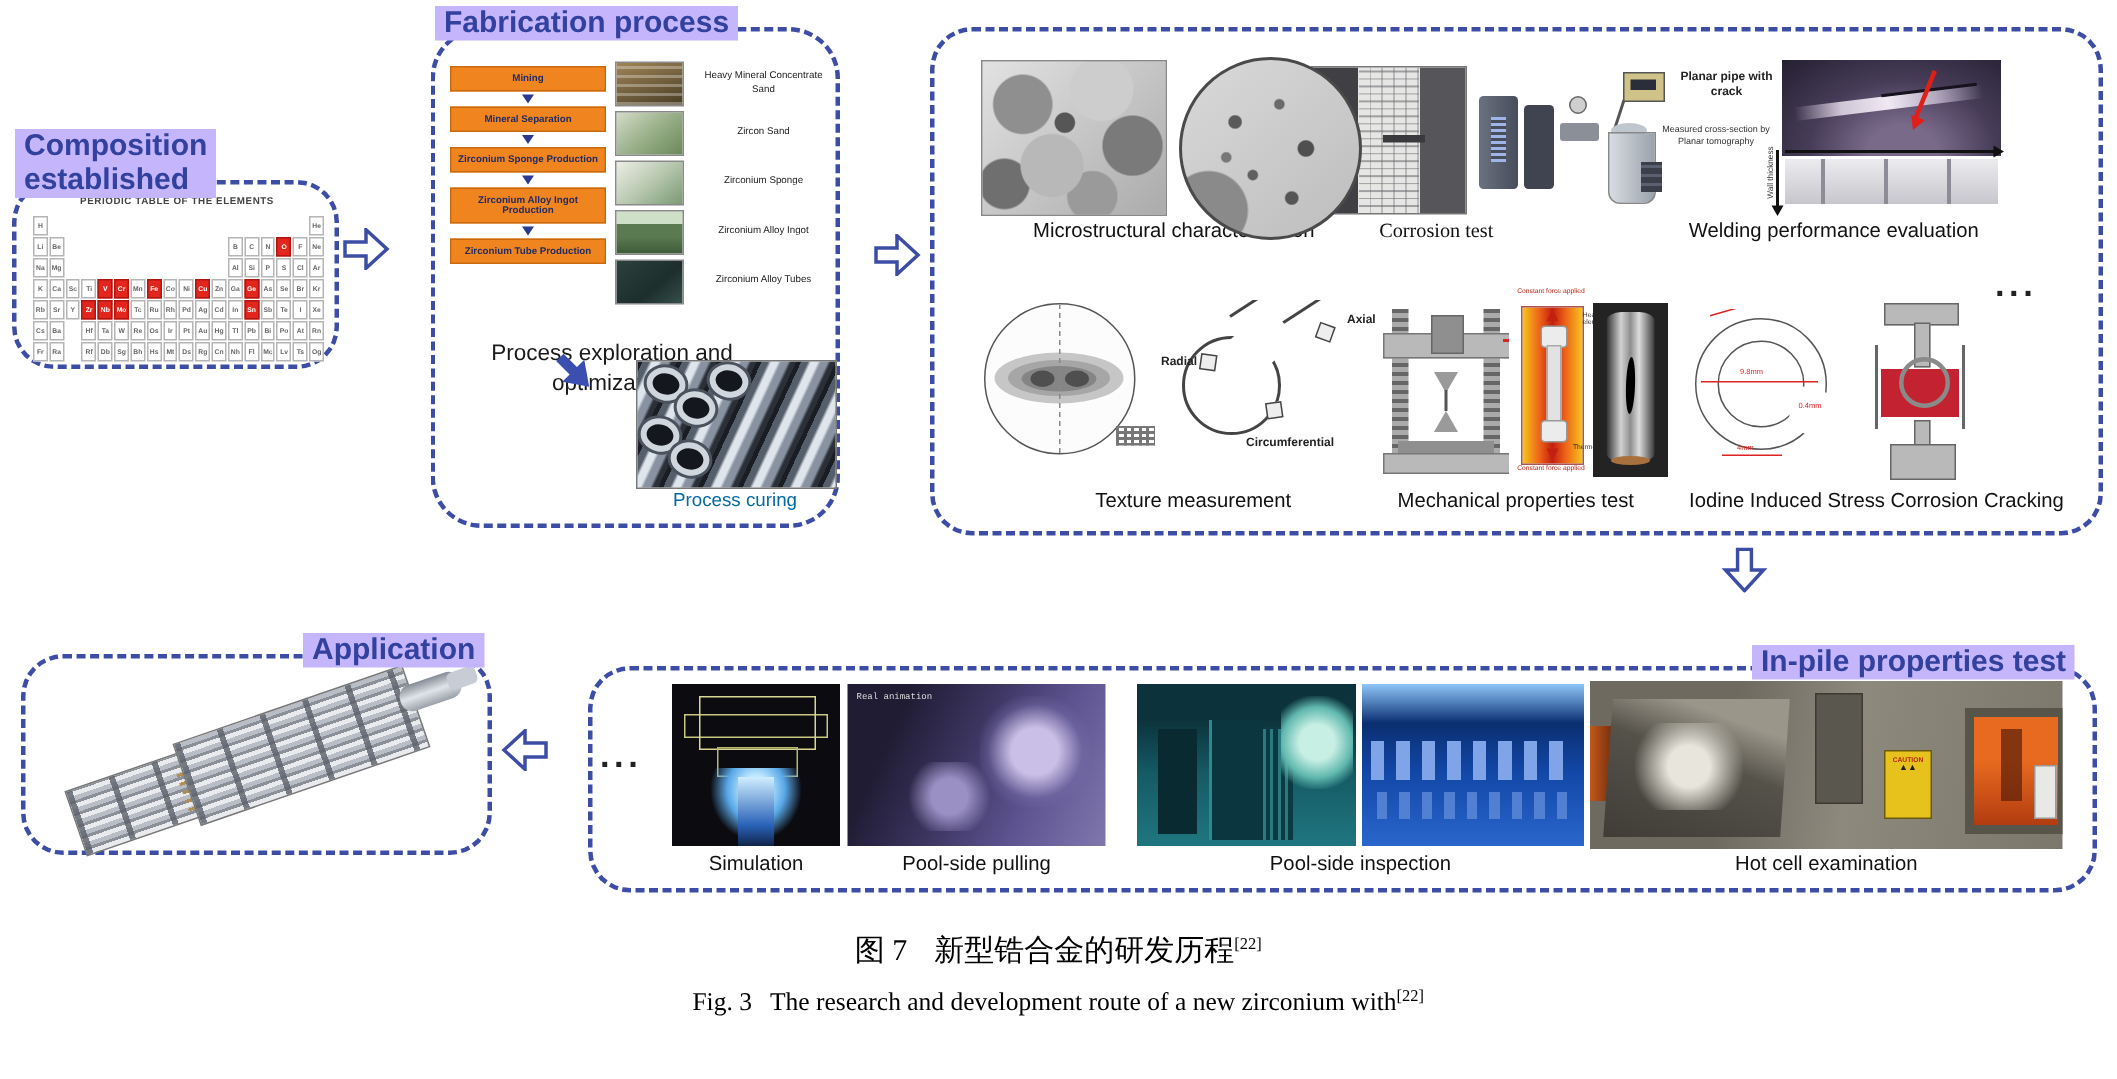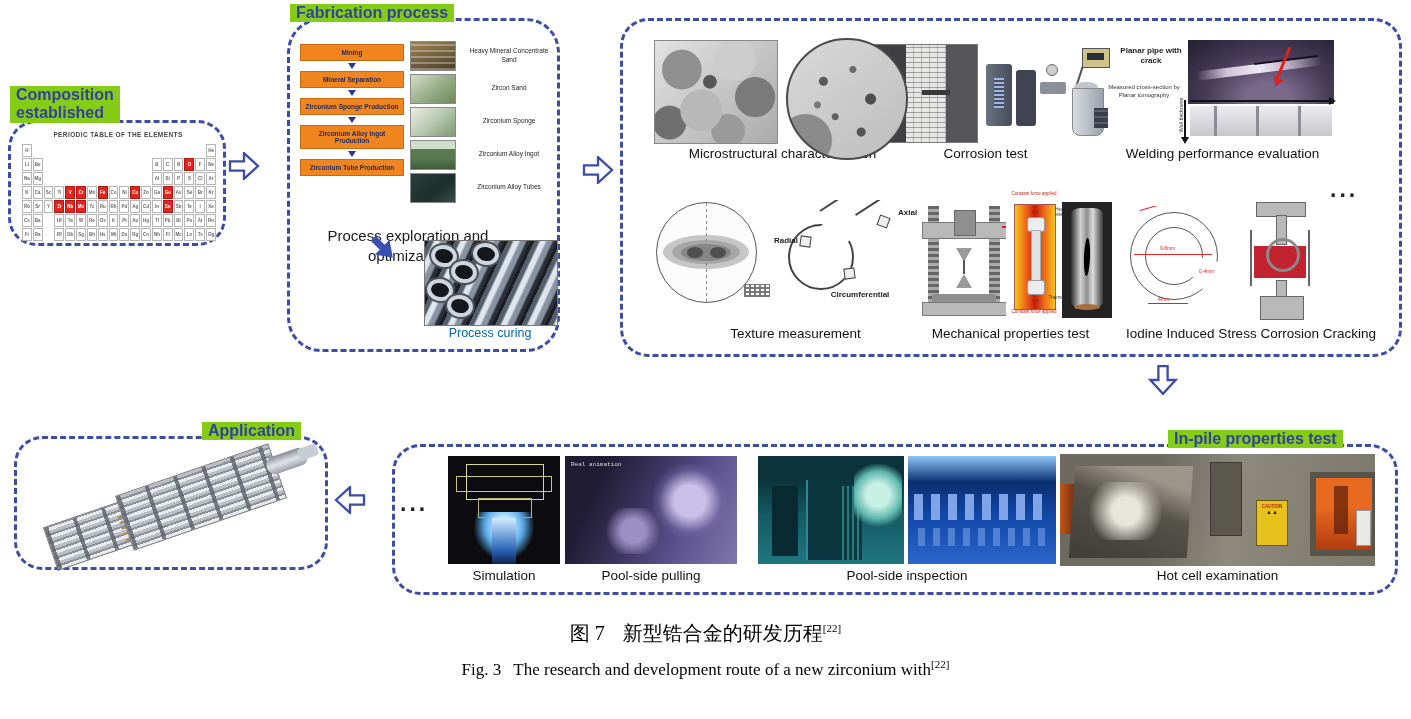--- a/index.html
+++ b/index.html
@@ -1,20 +1,20 @@
 <!DOCTYPE html>
 <html><head>
 <meta charset="utf-8">
 <style>
   html,body{margin:0;padding:0;background:#fff;}
   #fig{position:relative;width:1411px;height:719px;background:#fff;
        font-family:"Liberation Sans",sans-serif;overflow:hidden;}
   .box{position:absolute;border:3px dashed #3d4da6;border-radius:28px;box-sizing:border-box;}
-  .btitle{position:absolute;color:#33419e;font-weight:bold;font-size:16px;line-height:1.15;
-          background:#84cc16;padding:0 6px;white-space:nowrap;z-index:5;}
+  .btitle{position:absolute;color:#33419e;font-weight:bold;font-size:20px;line-height:1.15;
+          background:#c4b5fd;padding:0 6px;white-space:nowrap;z-index:5;}
   .cap{position:absolute;font-size:13.5px;color:#111;text-align:center;line-height:1.2;}
   .dots{position:absolute;font-size:23px;font-weight:bold;color:#222;letter-spacing:3px;}
   .art{position:absolute;overflow:hidden;}
   .lay{position:absolute;}
 
   
   #pt-title{position:absolute;left:20px;top:131px;width:196px;text-align:center;
             font-size:6.5px;font-weight:bold;color:#444;letter-spacing:.4px;}
   #ptable-grid{position:absolute;left:22px;top:144px;width:194px;display:grid;
                grid-template-columns:repeat(18,1fr);gap:1px;}
@@ -456,21 +456,21 @@
     <div class="lay acpipe"></div>
     <div class="lay acgauge"></div>
     <div class="lay acwire"></div>
     <div class="lay acdome"></div>
     <div class="lay acbody"></div>
     <div class="lay acctrl">
         <div class="lay acscreen"></div>
       </div>
     <div class="lay acdrum"></div>
   </div>
-  <div class="cap" style="left:888px;top:146px;width:195px;">Corrosion test</div>
+  <div class="cap" style="left:860px;top:146px;width:195px;font-family:Liberation Serif, serif;">Corrosion test</div>
 
   <div id="wl-pipe">Planar pipe with crack</div>
   <div class="art" id="weld-photo">
     <div class="lay weld-streak"></div>
     <div class="lay weld-crackline"></div>
     <div class="lay weld-arrow"></div>
     <div class="lay weld-ahead"></div>
   </div>
   <div id="wl-sect">Measured cross-section by Planar tomography</div>
   <div id="wl-wall">Wall thickness</div>

